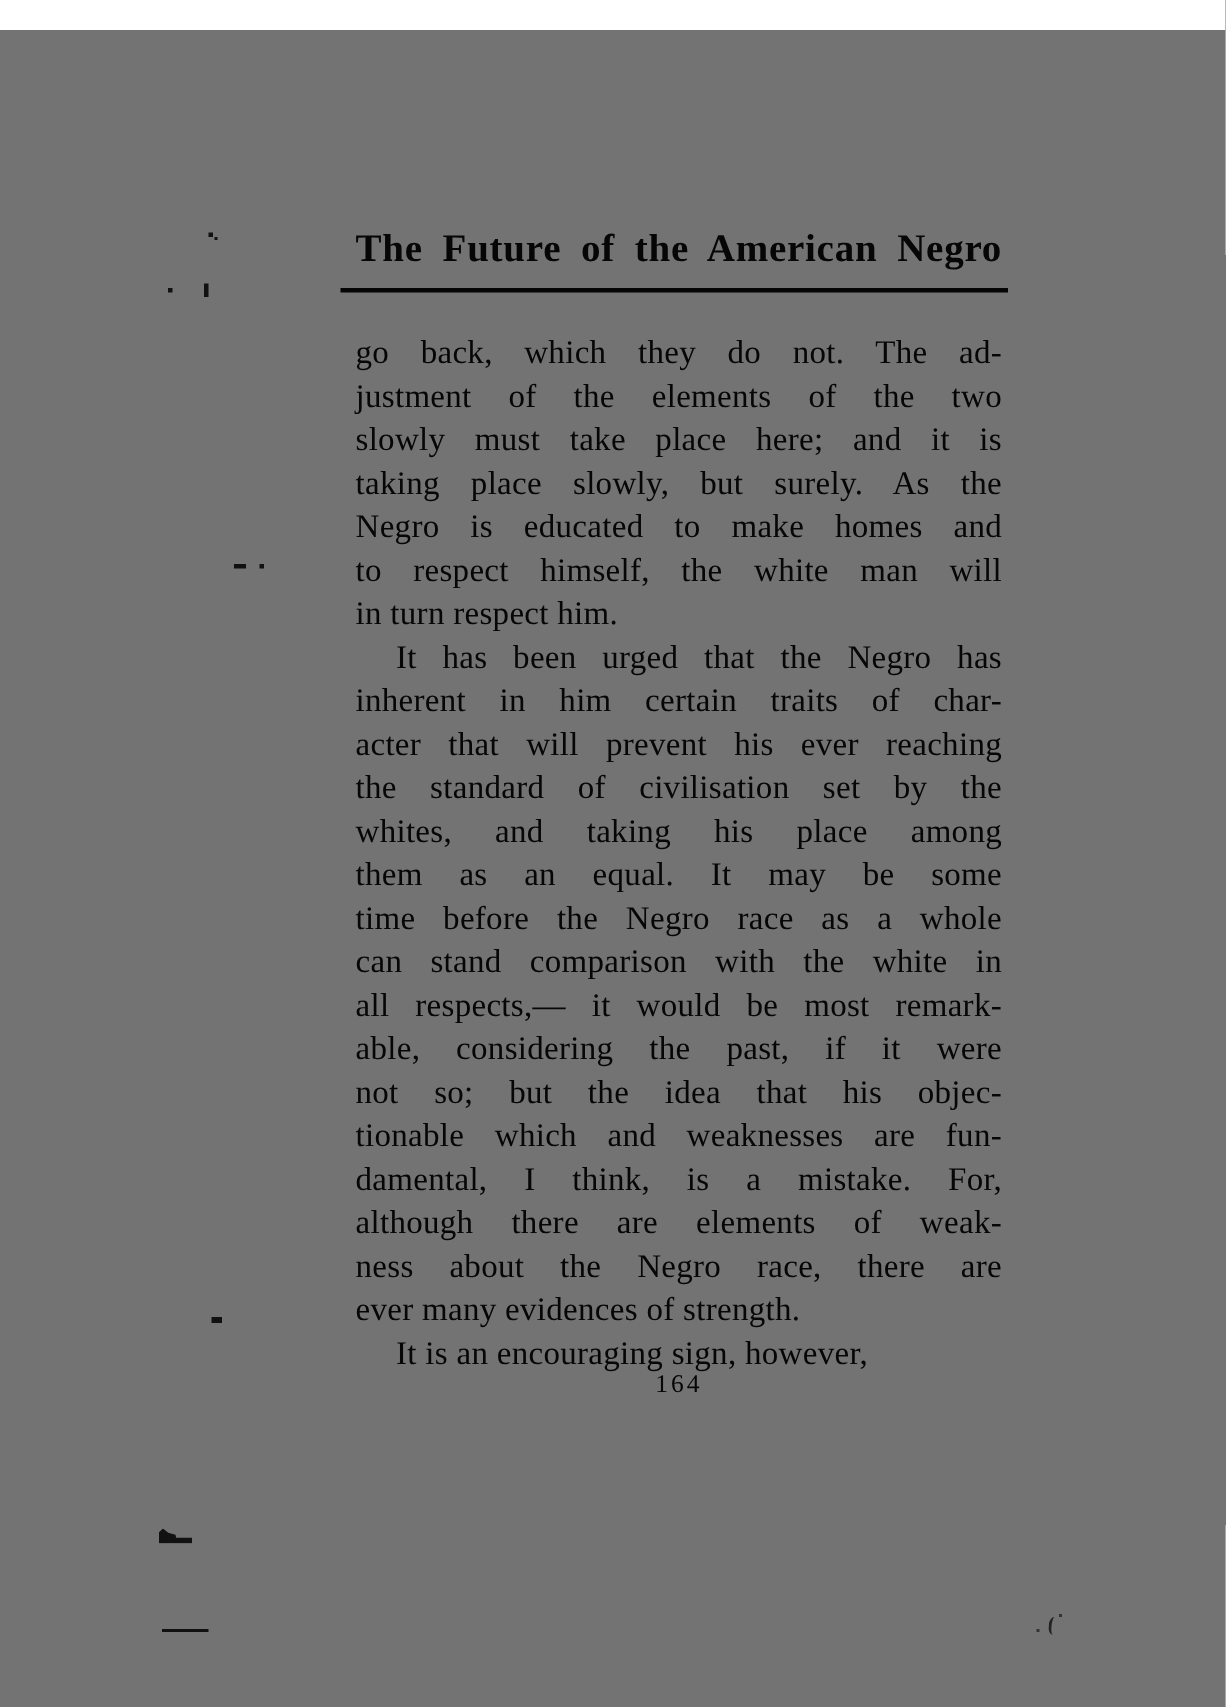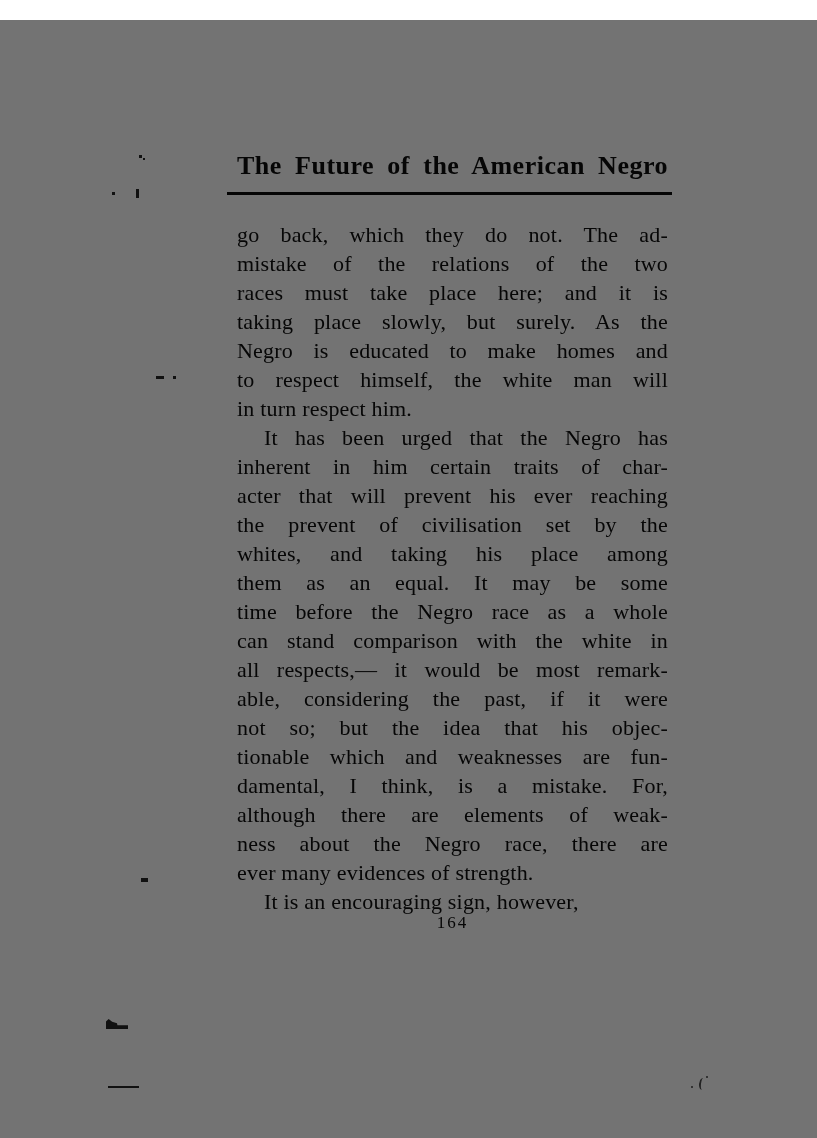--- a/index.html
+++ b/index.html
@@ -80,30 +80,30 @@
 <body>
 
 <div class="page">
 
   <div class="running-header">The Future of the American Negro</div>
 
   <div class="header-rule"></div>
 
   <div class="body-text">
       <div class="line">go back, which they do not.  The ad-</div>
-      <div class="line">mistake of the relations of the two</div>
-      <div class="line">races must take place here; and it is</div>
+      <div class="line">justment of the elements of the two</div>
+      <div class="line">slowly must take place here; and it is</div>
       <div class="line">taking place slowly, but surely.  As the</div>
       <div class="line">Negro is educated to make homes and</div>
       <div class="line">to respect himself, the white man will</div>
       <div class="line last">in turn respect him.</div>
       <div class="line indent">It has been urged that the Negro has</div>
       <div class="line">inherent in him certain traits of char-</div>
       <div class="line">acter that will prevent his ever reaching</div>
-      <div class="line">the prevent of civilisation set by the</div>
+      <div class="line">the standard of civilisation set by the</div>
       <div class="line">whites, and taking his place among</div>
       <div class="line">them as an equal.  It may be some</div>
       <div class="line">time before the Negro race as a whole</div>
       <div class="line">can stand comparison with the white in</div>
       <div class="line">all respects,— it would be most remark-</div>
       <div class="line">able, considering the past, if it were</div>
       <div class="line">not so; but the idea that his objec-</div>
       <div class="line">tionable which and weaknesses are fun-</div>
       <div class="line">damental, I think, is a mistake.  For,</div>
       <div class="line">although there are elements of weak-</div>

